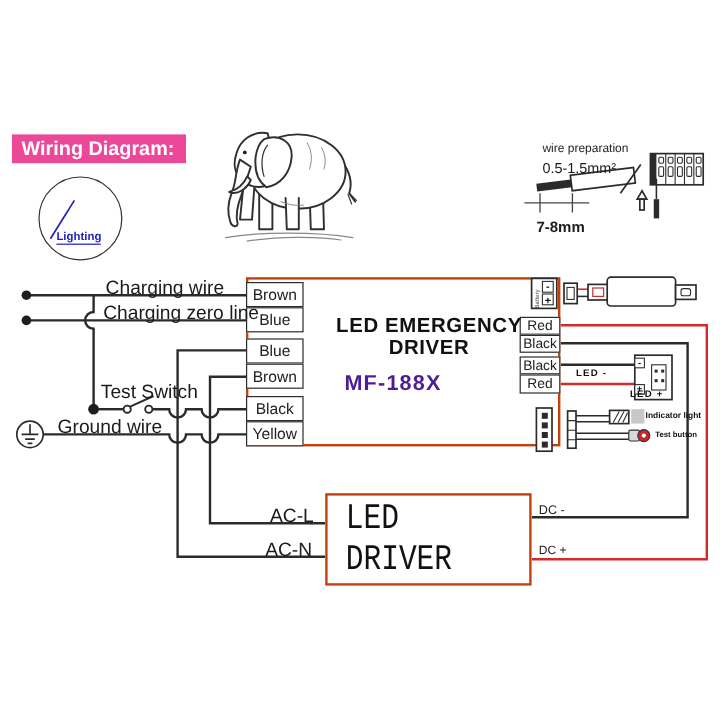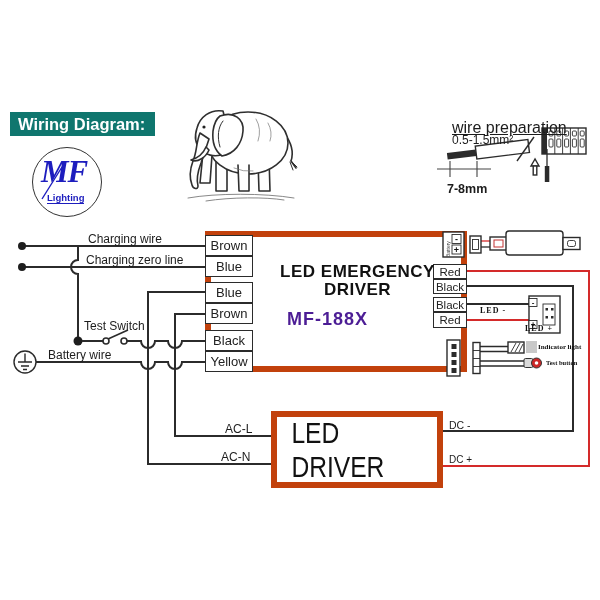--- a/index.html
+++ b/index.html
@@ -1,43 +1,43 @@
 <!DOCTYPE html>
 <html><head>
 <meta charset="utf-8">
 <style>
   html,body{margin:0;padding:0;background:#fff;}
   #canvas{position:relative;width:600px;height:600px;background:#fff;overflow:hidden;
           font-family:"Liberation Sans", sans-serif;color:#1e1e1e;}
   .abs{position:absolute;}
   svg{position:absolute;left:0;top:0;}
   #svg-wires{z-index:1;}
-  .box{position:absolute;border:6px solid #c2410c;background:#fff;box-sizing:border-box;z-index:2;}
+  .box{position:absolute;border:2px solid #c2410c;background:#fff;box-sizing:border-box;z-index:2;font-family:Liberation Mono, monospace;}
   .termbox{position:absolute;border:1.6px solid #2b2b2b;background:#fff;box-sizing:border-box;z-index:2;
            display:flex;align-items:center;justify-content:center;font-size:13px;color:#222;}
   .termbox.right{font-size:11.5px;}
   #svg-parts{z-index:3;}
   .txt{position:absolute;z-index:4;white-space:nowrap;}
   .wd{stroke:#2b2b2b;stroke-width:2;fill:none;}
   .wr{stroke:#d42a2a;stroke-width:2;fill:none;}
   .t1{stroke-width:1.3;}
   .ln{fill:#ffffff;stroke:#2b2b2b;stroke-width:1.4;}
   .thin{fill:#ffffff;stroke:#2b2b2b;stroke-width:0.9;}
   .fillblk{fill:#2b2b2b;stroke:none;}
   .dim{stroke:#444;stroke-width:1.1;fill:none;}
   .oc{fill:#fff;stroke:#2b2b2b;stroke-width:1.6;}
   .dot{fill:#1e1e1e;stroke:none;}
-  .title-bar{left:10px;top:112px;width:145px;height:24px;background:#0f766e;color:#fff;
+  .title-bar{left:10px;top:112px;width:145px;height:24px;background:#ec4899;color:#fff;
              font-weight:bold;font-size:16.5px;line-height:24px;padding-left:8px;box-sizing:border-box;z-index:4;}
   .logo-circle{left:32px;top:147px;width:68px;height:68px;border:1.6px solid #333;border-radius:50%;z-index:2;}
   .logo-mf{left:41px;top:154px;font-family:"Liberation Serif", serif;font-style:italic;font-weight:bold;
            font-size:31px;color:#1d1dbe;letter-spacing:-1px;z-index:4;}
   .logo-sub{left:47px;top:192px;font-size:9.5px;font-weight:bold;color:#1d1dbe;border-bottom:1.5px solid #1d1dbe;z-index:4;}
-  .lbl{font-size:12px;color:#1c1c1c;}
-  .small-b{font-weight:bold;color:#111;font-family:Liberation Serif, serif;}
+  .lbl{font-size:16px;color:#1c1c1c;}
+  .small-b{font-weight:bold;color:#111;}
   .ed-title{left:260px;width:195px;text-align:center;font-weight:bold;font-size:17px;letter-spacing:0.5px;color:#111;}
   .mark{display:flex;align-items:center;justify-content:center;font-size:9px;font-weight:bold;color:#111;z-index:4;}
 </style>
 </head>
 <body>
 
 <div id="canvas">
 
   <svg id="svg-wires" width="600" height="600" viewBox="0 0 600 600">
 
@@ -65,31 +65,30 @@
 
     <path class="wr t1" d="M481,241 H492"></path>
     <path class="wd t1" d="M481,247 H492"></path>
 
     <path class="wd t1" d="M480,346.5 H508 M480,351.5 H508"></path>
     <path class="wd t1" d="M480,361 H524 M480,366 H524"></path>
   </svg>
 
   <div class="abs title-bar">Wiring Diagram:</div>
   <div class="abs logo-circle"></div>
-  <div class="txt logo-mf">MF</div>
   <div class="txt logo-sub">Lighting</div>
 
-  <div class="txt lbl" style="left:452px;top:119px;font-size:16px;text-decoration:underline;">wire preparation</div>
+  <div class="txt lbl" style="left:452px;top:119px;font-size:10px;">wire preparation</div>
   <div class="txt lbl" style="left:452px;top:133px;font-size:12px;">0.5-1.5mm²</div>
   <div class="txt lbl" style="left:447px;top:182px;font-size:12.5px;font-weight:bold;text-align:center;">7-8mm</div>
 
   <div class="txt lbl" style="left:88px;top:232px;">Charging wire</div>
   <div class="txt lbl" style="left:86px;top:253px;">Charging zero line</div>
   <div class="txt lbl" style="left:84px;top:319px;">Test Switch</div>
-  <div class="txt lbl" style="left:48px;top:348px;">Battery wire</div>
+  <div class="txt lbl" style="left:48px;top:348px;">Ground wire</div>
 
   <div class="box" style="left:205px;top:231px;width:262px;height:141px;"></div>
   <div class="txt ed-title" style="top:262px;">LED EMERGENCY</div>
   <div class="txt ed-title" style="top:280px;">DRIVER</div>
   <div class="txt" style="left:287px;top:309px;font-weight:bold;font-size:18px;letter-spacing:1px;color:#4c1d95;">MF-188X</div>
 
   <div class="termbox" style="left:205px;top:235px;width:48px;height:21px;">
       <span>Brown</span>
     </div>
   <div class="termbox" style="left:205px;top:256px;width:48px;height:21px;">

